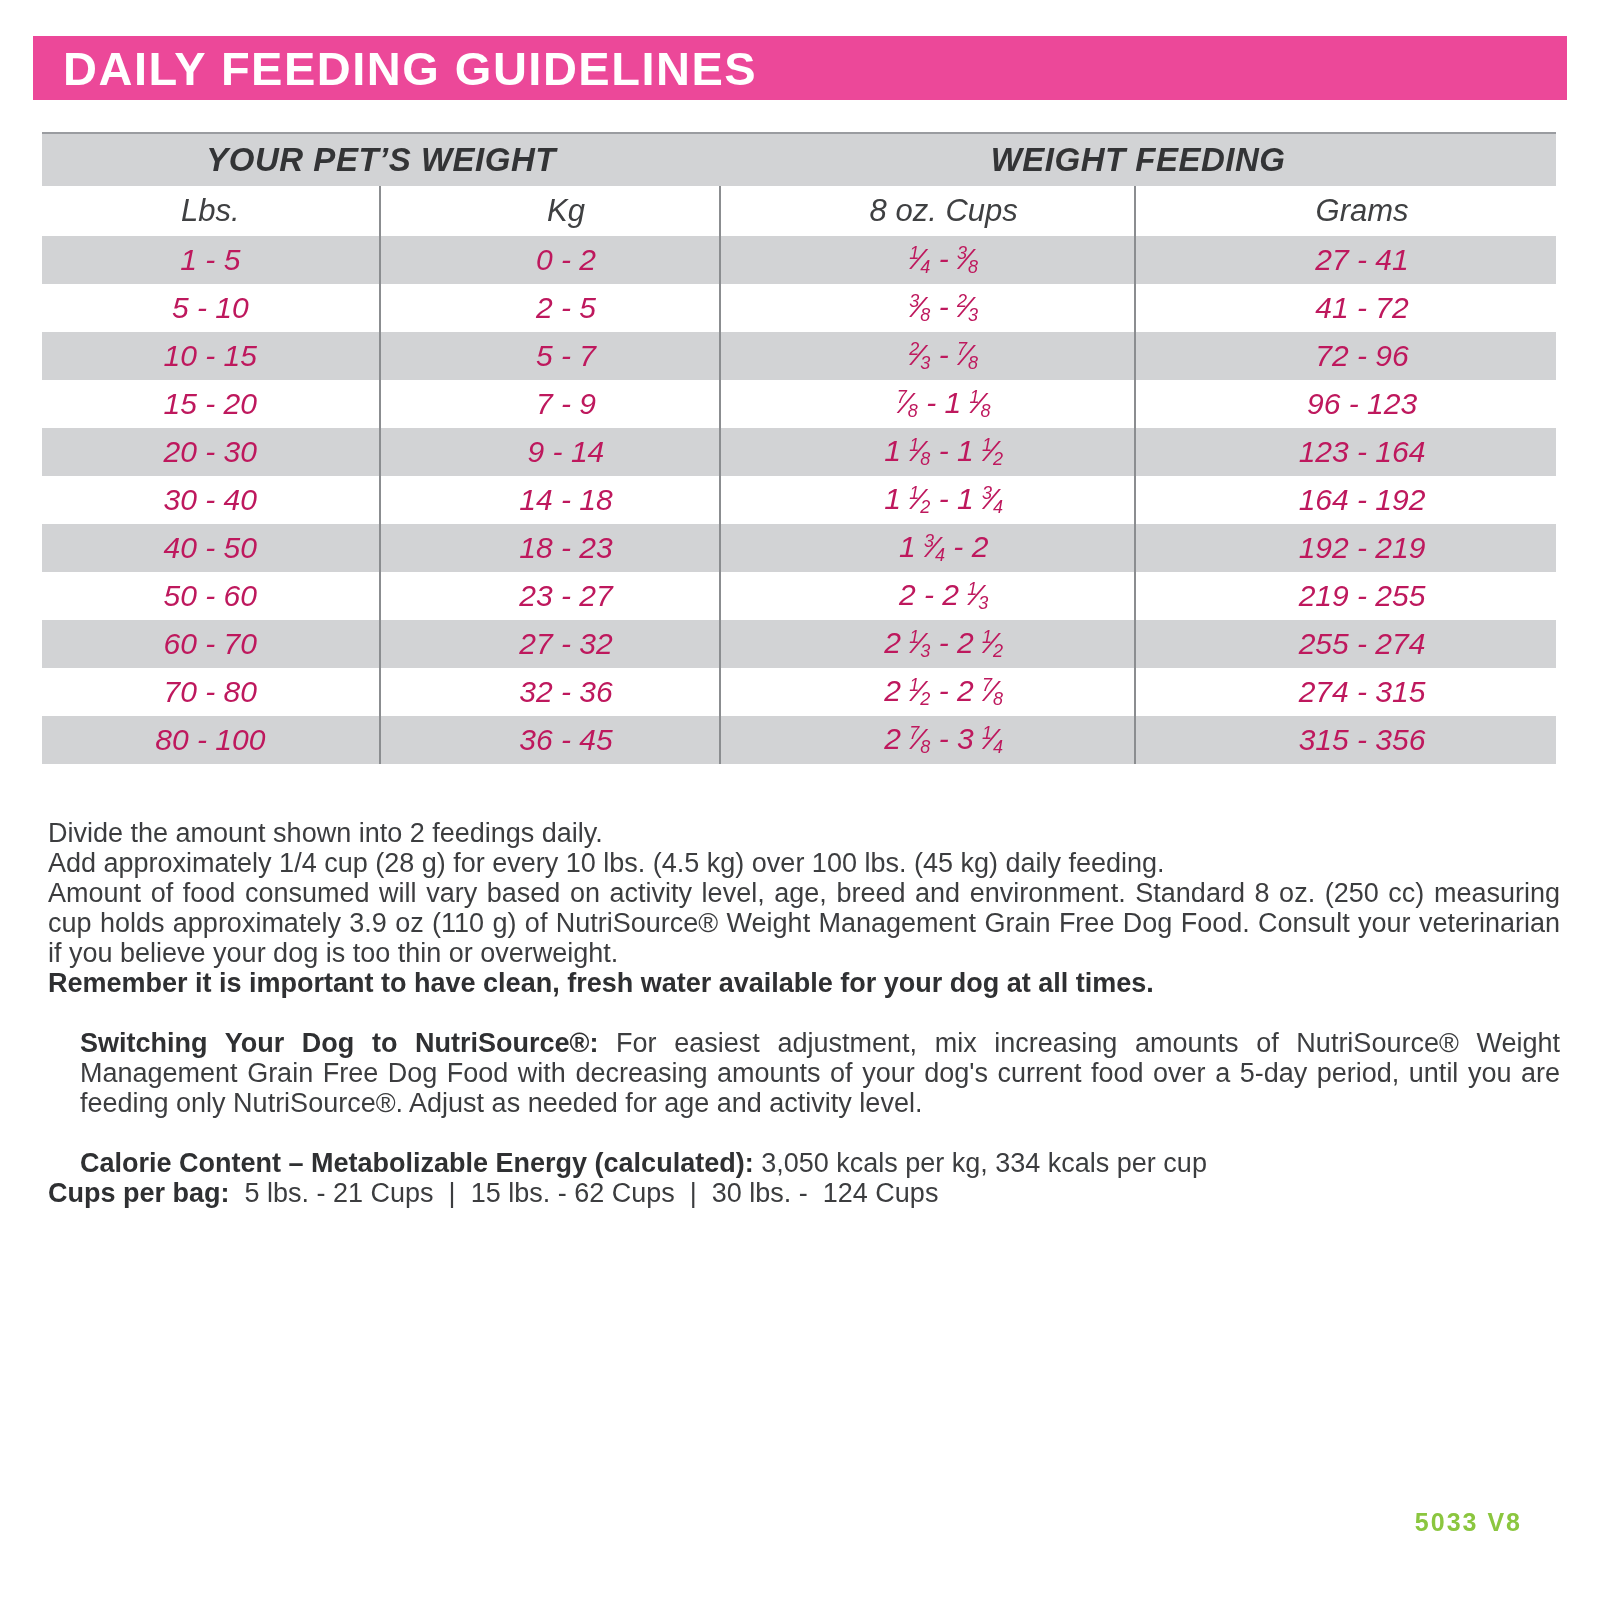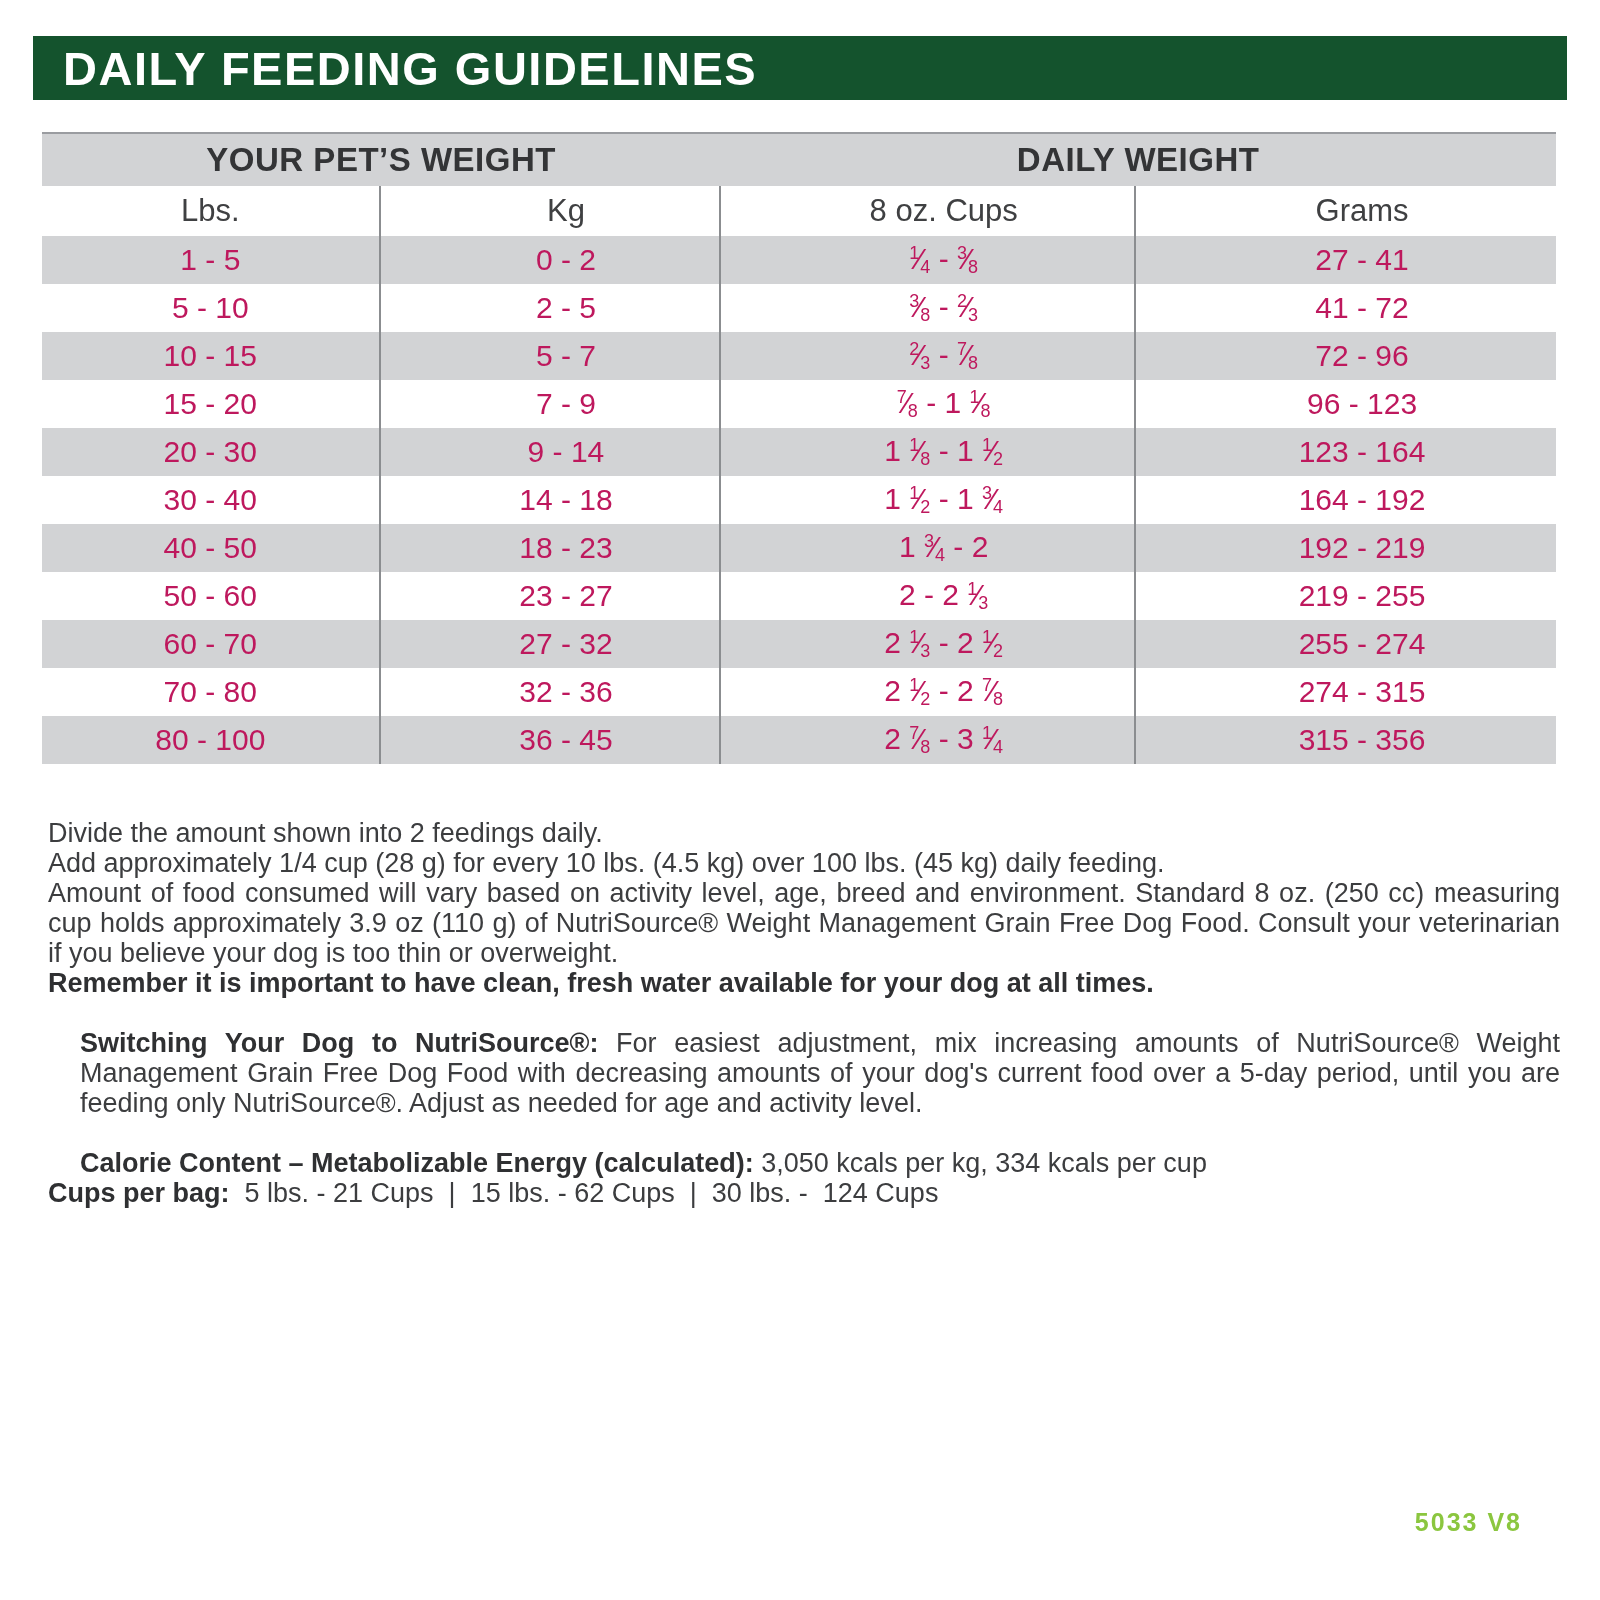--- a/index.html
+++ b/index.html
@@ -4,28 +4,28 @@
 <style>
   html,body{margin:0;padding:0;}
   body{
     width:1600px;height:1600px;position:relative;background:#ffffff;
     font-family:"Liberation Sans", sans-serif;color:#3d3e40;
     -webkit-font-smoothing:antialiased;
   }
   
   .title-bar{
     position:absolute;left:33px;top:36px;width:1534px;height:64px;
-    background:#14532d;display:flex;align-items:center;
+    background:#ec4899;display:flex;align-items:center;
   }
   .title-bar .title{
     color:#ffffff;font-size:47px;font-weight:bold;letter-spacing:1.5px;
     margin-left:30px;white-space:nowrap;
   }
   
-  .table-wrap{position:absolute;left:42px;top:132px;width:1514px;}
+  .table-wrap{position:absolute;left:42px;top:132px;width:1514px;font-style:italic;}
   table{width:100%;border-collapse:collapse;table-layout:fixed;border-top:2px solid #9a9ca0;}
   th,td{padding:0;text-align:center;vertical-align:middle;}
   tr.group-row th{
     background:#d2d3d5;height:52px;font-size:33px;font-weight:bold;
     color:#333436;letter-spacing:0.5px;
   }
   tr.cols-row th{
     background:#ffffff;height:50px;font-size:31px;font-weight:normal;color:#3f4042;
   }
   tbody td{height:48px;font-size:30px;color:#be185d;background:#ffffff;}
@@ -61,21 +61,21 @@
   <table>
     <colgroup>
       <col style="width:22.3%">
         <col style="width:22.5%">
         <col style="width:27.4%">
         <col style="width:27.8%">
     </colgroup>
     <thead>
       <tr class="group-row">
         <th colspan="2">YOUR PET’S WEIGHT</th>
-        <th colspan="2">DAILY WEIGHT</th>
+        <th colspan="2">WEIGHT FEEDING</th>
       </tr>
       <tr class="cols-row">
         <th>Lbs.</th>
         <th>Kg</th>
         <th>8 oz. Cups</th>
         <th>Grams</th>
       </tr>
     </thead>
     <tbody>
         <tr class="odd">

